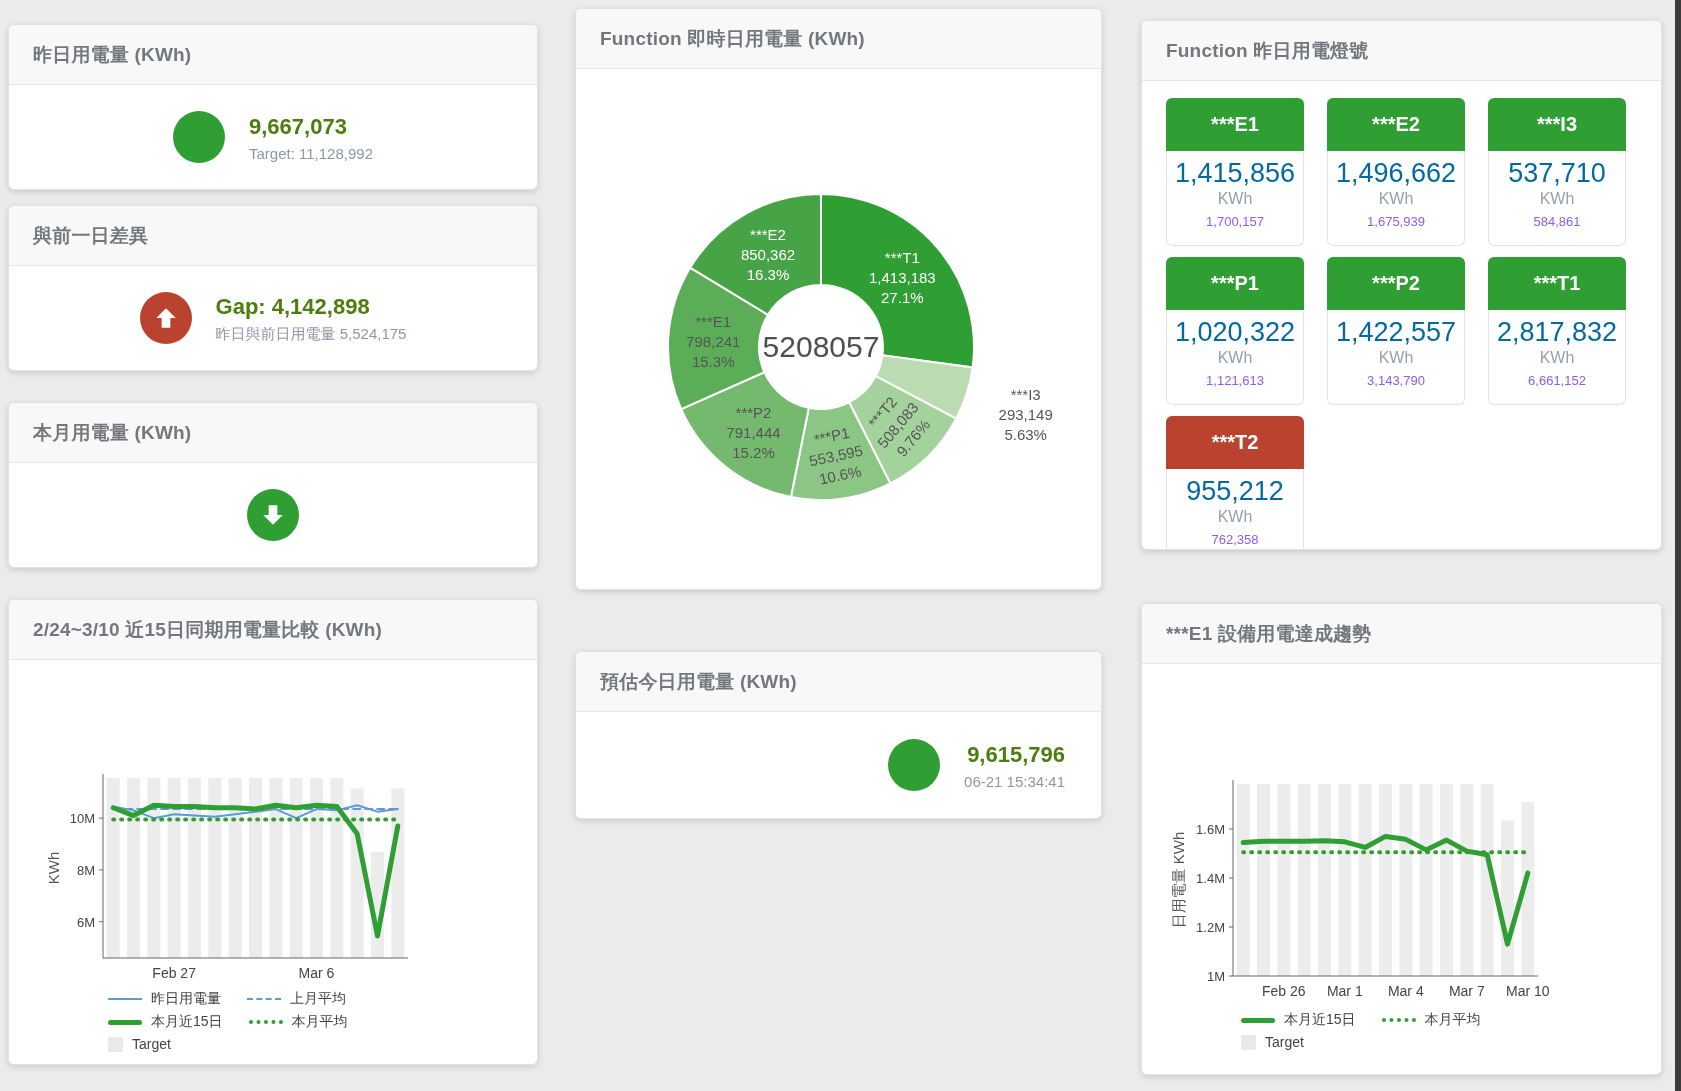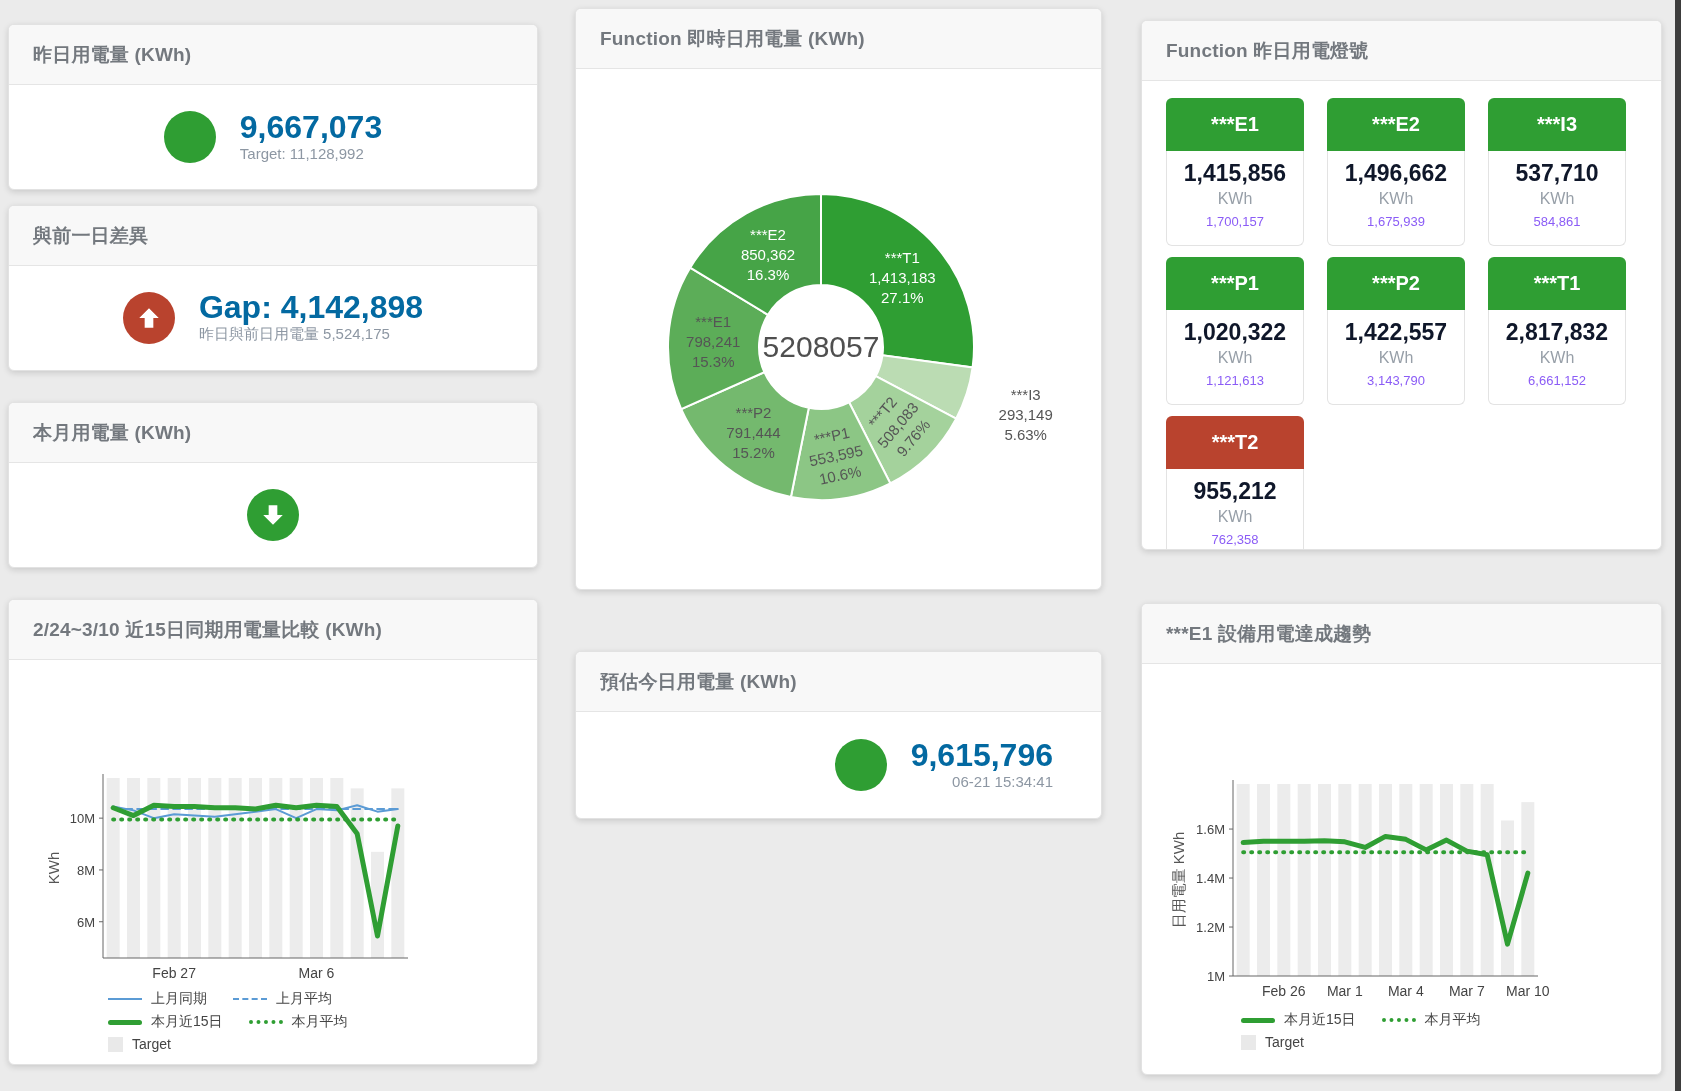--- a/index.html
+++ b/index.html
@@ -17,44 +17,44 @@
     display:flex;align-items:center;padding:0 24px;box-sizing:border-box;
   }
   .card-title{
     font-size:19px;font-weight:bold;color:#73787e;letter-spacing:.2px;
     white-space:nowrap;overflow:hidden;
   }
   .kpi-body{
     position:absolute;top:60px;left:0;right:0;bottom:0;
     display:flex;align-items:center;justify-content:center;gap:24px;
   }
-  .kpi-body.right-align{justify-content:flex-end;padding-right:48px;}
+  .kpi-body.right-align{justify-content:flex-end;padding-right:36px;}
   .kpi-icon{
     width:52px;height:52px;border-radius:50%;flex:0 0 auto;
     display:flex;align-items:center;justify-content:center;
   }
   .kpi-text{display:flex;flex-direction:column;}
-  .kpi-value{font-size:32px;font-weight:bold;color:#0369a1;line-height:30px;}
+  .kpi-value{font-size:22px;font-weight:bold;color:#4d7c0f;line-height:30px;}
   .kpi-sub{font-size:15px;color:#8d97a3;margin-top:3px;}
   .right-align .kpi-text{text-align:right;}
   
   #tile-grid{
     position:absolute;left:24px;top:77px;
     display:grid;grid-template-columns:repeat(3,138px);column-gap:23px;row-gap:11px;
   }
   .tile{width:138px;}
   .tile-head{
     height:53px;line-height:53px;text-align:center;color:#fff;font-size:20px;font-weight:bold;
     border-radius:6px 6px 0 0;
   }
   .tile-body{
     background:#fff;border:1px solid #e3e3e3;border-top:none;border-radius:0 0 6px 6px;
     text-align:center;padding:9px 0 11px 0;
   }
-  .tile-value{font-size:23px;font-weight:bold;color:#0f172a;line-height:27px;}
+  .tile-value{font-size:27px;font-weight:normal;color:#0369a1;line-height:27px;}
   .tile-unit{font-size:16px;color:#979fa8;line-height:23px;}
   .tile-target{font-size:13px;color:#8b5cf6;line-height:24px;}
   
   .legend{position:absolute;font-size:14px;color:#444;}
   .legend-row{display:flex;align-items:center;margin-bottom:5px;}
   .legend-item{display:inline-flex;align-items:center;margin-right:26px;cursor:pointer;}
   .sw{display:inline-block;width:34px;margin-right:9px;}
   .sw.thin{border-top:2px solid #5b9bd5;}
   .sw.dash{border-top:2px dashed #5b9bd5;}
   .sw.thick{border-top:5px solid #2f9e33;border-radius:3px;}
@@ -144,21 +144,21 @@
         <text x="50" y="208" text-anchor="middle" font-size="15" fill="#555" transform="rotate(-90 50 208)">KWh</text>
         <polyline points="104.16666666666667,146.48920863309354 124.5,150.37410071942446 144.83333333333334,158.14388489208633 165.16666666666669,154.25899280575538 185.5,155.55395683453236 205.83333333333331,156.84892086330936 226.16666666666666,154.25899280575538 246.5,151.66906474820144 266.83333333333337,149.0791366906475 287.16666666666663,158.14388489208633 307.5,149.0791366906475 327.83333333333337,150.37410071942446 348.16666666666663,145.19424460431654 368.5,151.66906474820144 388.8333333333333,149.0791366906475" fill="none" stroke="#5b9bd5" stroke-width="2" stroke-linejoin="round" stroke-linecap="round"></polyline>
         <polyline points="104.16666666666667,149.0791366906475 124.5,149.0791366906475 144.83333333333334,149.0791366906475 165.16666666666669,149.0791366906475 185.5,149.0791366906475 205.83333333333331,149.0791366906475 226.16666666666666,149.0791366906475 246.5,149.0791366906475 266.83333333333337,149.0791366906475 287.16666666666663,149.0791366906475 307.5,149.0791366906475 327.83333333333337,149.0791366906475 348.16666666666663,149.0791366906475 368.5,149.0791366906475 388.8333333333333,149.0791366906475" fill="none" stroke="#5b9bd5" stroke-width="2" stroke-linejoin="round" stroke-linecap="round" stroke-dasharray="7 5"></polyline>
         <polyline points="104.16666666666667,147.7841726618705 124.5,155.55395683453236 144.83333333333334,145.19424460431654 165.16666666666669,146.48920863309354 185.5,146.48920863309354 205.83333333333331,147.7841726618705 226.16666666666666,147.7841726618705 246.5,149.0791366906475 266.83333333333337,145.19424460431654 287.16666666666663,147.7841726618705 307.5,145.19424460431654 327.83333333333337,146.48920863309354 348.16666666666663,173.68345323741008 368.5,275.9856115107914 388.8333333333333,165.9136690647482" fill="none" stroke="#2f9e33" stroke-width="5" stroke-linejoin="round" stroke-linecap="round"></polyline>
         <polyline points="104.16666666666667,159.4388489208633 124.5,159.4388489208633 144.83333333333334,159.4388489208633 165.16666666666669,159.4388489208633 185.5,159.4388489208633 205.83333333333331,159.4388489208633 226.16666666666666,159.4388489208633 246.5,159.4388489208633 266.83333333333337,159.4388489208633 287.16666666666663,159.4388489208633 307.5,159.4388489208633 327.83333333333337,159.4388489208633 348.16666666666663,159.4388489208633 368.5,159.4388489208633 388.8333333333333,159.4388489208633" fill="none" stroke="#2f9e33" stroke-width="4" stroke-linejoin="round" stroke-linecap="round" stroke-dasharray="1 7"></polyline>
       </svg>
     <div class="legend" id="compare-legend" style="left:99px;top:330px;">
         <div class="legend-row">
           <span class="legend-item">
             <span class="sw thin" style="border-top-color: rgb(91, 155, 213);"></span>
-            <span class="legend-label">上月同期</span>
+            <span class="legend-label">昨日用電量</span>
           </span>
           <span class="legend-item">
             <span class="sw dash" style="border-top-color: rgb(91, 155, 213);"></span>
             <span class="legend-label">上月平均</span>
           </span>
         </div>
         <div class="legend-row">
           <span class="legend-item">
             <span class="sw thick" style="border-top-color: rgb(47, 158, 51);"></span>
             <span class="legend-label">本月近15日</span>

